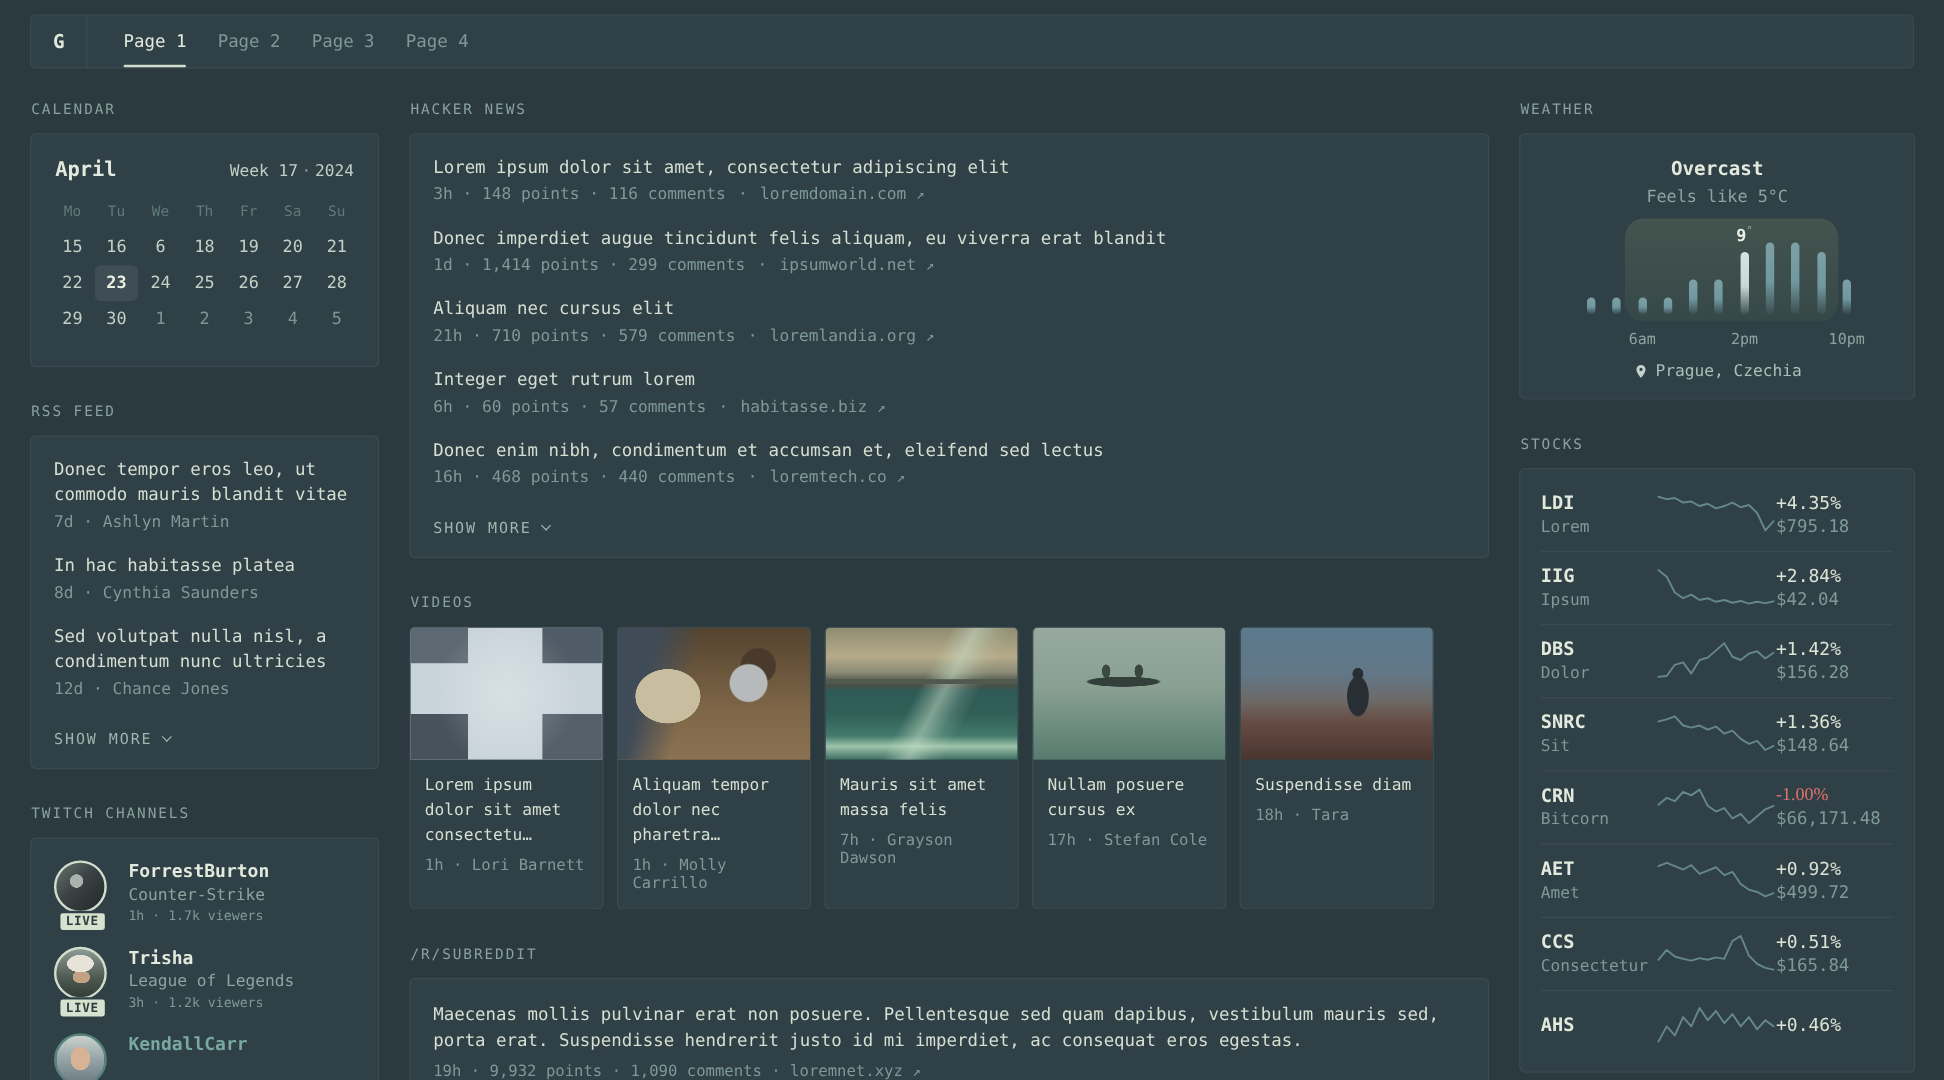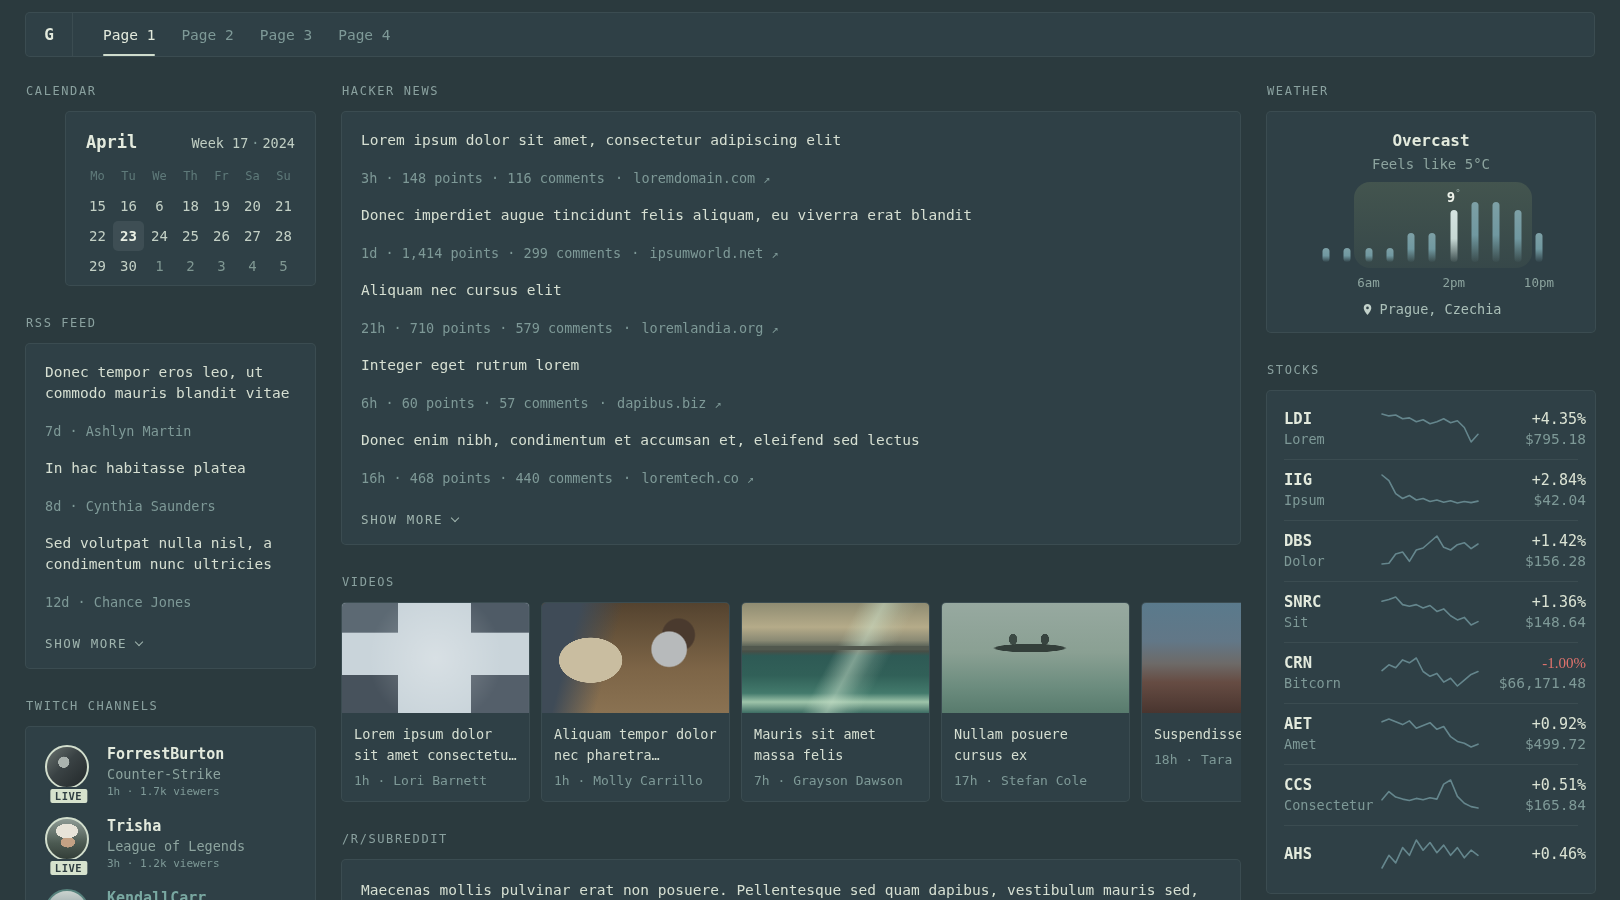--- a/index.html
+++ b/index.html
@@ -30,36 +30,36 @@
   .tab{position:relative;display:flex;align-items:center;padding:0 13px;font-size:14.5px;color:var(--muted);background:none;border:none;font-family:inherit;cursor:pointer;}
   .tab.active{color:var(--text-bright);}
   .tab.active::after{content:'';position:absolute;left:13px;right:13px;bottom:0;height:2px;background:#cfdccd;border-radius:1px;}
 
   
   .grid{display:grid;grid-template-columns:291px 900px 330px;gap:25px;padding:27px 25px 0;align-items:start;}
   .widget + .widget{margin-top:30px;}
   .section-label{font-size:12px;letter-spacing:1.6px;color:var(--label);margin:0 0 13px 1px;}
 
   
-  .cal-card{padding:14px 16px 4px;margin-left:40px;}
+  .cal-card{padding:14px 16px 24px;}
   .cal-head{display:flex;justify-content:space-between;align-items:baseline;padding:6px 4px 8px;}
   .cal-month{font-size:17px;font-weight:bold;color:var(--text-bright);}
   .cal-week{font-size:13.5px;color:#c0cec3;}
   .cal-week .dot{color:var(--muted);margin:0 3px;}
   .cal-dow,.cal-days{display:grid;grid-template-columns:repeat(7,1fr);}
   .dow{color:#5f7a7a;font-size:12px;text-align:center;padding:9px 0 8px;}
   .day{font-size:14px;color:#c3d0c5;text-align:center;padding:7px 0;border-radius:5px;}
   .day.selected{background:#3e4e54;color:#e9efe4;font-weight:bold;}
   .day.outside{color:#7f9792;}
 
   
   .feed-card{padding:18px 19px 16px;}
   .feed-item{margin-bottom:19px;}
   .feed-title{font-size:14.5px;line-height:1.45;color:var(--text);text-decoration:none;display:block;cursor:pointer;}
-  .feed-meta{font-size:13.5px;color:var(--muted);margin-top:19px;}
+  .feed-meta{font-size:13.5px;color:var(--muted);margin-top:3px;}
   .feed-meta .dot{margin:0 2px;}
   .domain{color:var(--muted);text-decoration:none;cursor:pointer;}
   .ext{font-size:12px;}
   .show-more{display:inline-flex;align-items:center;gap:9px;font-size:12.5px;letter-spacing:1.6px;color:#a0b5af;background:none;border:none;font-family:inherit;cursor:pointer;margin-top:7px;}
   .chev{display:inline-block;width:6px;height:6px;border-right:1.5px solid currentColor;border-bottom:1.5px solid currentColor;transform:rotate(45deg);margin-top:-4px;}
 
   
   .tw-card{padding:18px 19px 14px;}
   .tw-row{display:flex;gap:15px;margin-bottom:19px;cursor:pointer;}
   .avatar-wrap{position:relative;width:47px;flex:none;}
@@ -70,21 +70,21 @@
   .av-1{background:radial-gradient(circle at 42% 38%, #aab2ae 0 16%, rgba(0,0,0,0) 17%),linear-gradient(135deg,#6a7370 0%,#3a4244 45%,#22282a 100%);}
   .av-2{background:radial-gradient(ellipse 46% 30% at 50% 30%, #e7e3d8 0 60%, rgba(0,0,0,0) 61%),radial-gradient(ellipse 30% 22% at 52% 58%, #c3a184 0 60%, rgba(0,0,0,0) 61%),linear-gradient(to bottom,#8d9a94 0%,#4c5a52 60%,#333e38 100%);}
   .av-3{background:radial-gradient(ellipse 34% 40% at 50% 48%, #d8b294 0 60%, rgba(0,0,0,0) 61%),linear-gradient(to bottom,#cbd3cf 0%,#93a3a6 50%,#6c7a80 100%);}
   .tw-name{font-size:15px;font-weight:bold;color:var(--text-bright);}
   .tw-name.alt{color:#79a8a1;font-weight:bold;}
   .tw-cat{font-size:13.5px;color:var(--muted2);margin-top:3px;}
   .tw-meta{font-size:11px;color:var(--muted);margin-top:3px;}
 
   
   .videos-row{display:flex;gap:11px;overflow:hidden;}
-  .video-card{width:189px;flex:none;background:var(--card);border:1px solid var(--border);border-radius:5px;overflow:hidden;}
+  .video-card{width:162px;flex:none;background:var(--card);border:1px solid var(--border);border-radius:5px;overflow:hidden;}
   .thumb{height:110px;background-repeat:no-repeat;background-size:cover;cursor:pointer;}
   .thumb-sky-cross{
     background-color:#c9d4da;
     background-image:
       radial-gradient(circle at 50% 50%, rgba(255,255,255,.28), rgba(255,255,255,0) 62%),
       linear-gradient(#5c6973,#5c6973),linear-gradient(#4f5b66,#4f5b66),
       linear-gradient(#47525c,#47525c),linear-gradient(#545f6a,#545f6a);
     background-repeat:no-repeat;
     background-size:100% 100%,30% 27%,31% 27%,30% 35%,31% 35%;
     background-position:0 0,0 0,100% 0,0 100%,100% 100%;}
@@ -143,21 +143,21 @@
 
   
   .stocks-card{padding:8px 17px;}
   .stock-row{display:flex;align-items:center;padding:11px 0 12px;border-top:1px solid var(--border);}
   .stock-row:first-child{border-top:none;}
   .s-info{width:96px;flex:none;}
   .s-ticker{font-size:15.5px;font-weight:bold;color:var(--text-bright);}
   .s-name{font-size:13.5px;color:var(--muted);margin-top:3px;}
   .s-spark{flex:1;display:flex;justify-content:center;align-items:center;}
   .spark polyline{fill:none;stroke:#6e939a;stroke-width:1.6;stroke-linejoin:round;stroke-linecap:round;opacity:.85;}
-  .s-vals{width:106px;flex:none;text-align:right;}
+  .s-vals{width:106px;flex:none;text-align:left;}
   .s-change{font-size:15px;color:#dbe3d4;}
   .stock-row.negative .s-change{color:var(--negative);font-family:Liberation Serif, serif;}
   .s-price{font-size:14.5px;color:var(--muted);margin-top:3px;}
 </style>
 </head>
 <body>
 
 <header class="topbar">
   <div class="logo">G</div>
   <nav class="tabs">
@@ -309,21 +309,21 @@
       <span class="dot">·</span>
       <a class="domain"><span>loremlandia.org</span>
         <span class="ext">↗</span></a>
     </div>
   </div>
             <div class="feed-item">
     <a class="feed-title">Integer eget rutrum lorem</a>
     <div class="feed-meta">
       <span>6h · 60 points · 57 comments</span>
       <span class="dot">·</span>
-      <a class="domain"><span>dapibus.biz</span>
+      <a class="domain"><span>habitasse.biz</span>
         <span class="ext">↗</span></a>
     </div>
   </div>
             <div class="feed-item">
     <a class="feed-title">Donec enim nibh, condimentum et accumsan et, eleifend sed lectus</a>
     <div class="feed-meta">
       <span>16h · 468 points · 440 comments</span>
       <span class="dot">·</span>
       <a class="domain"><span>loremtech.co</span>
         <span class="ext">↗</span></a>

